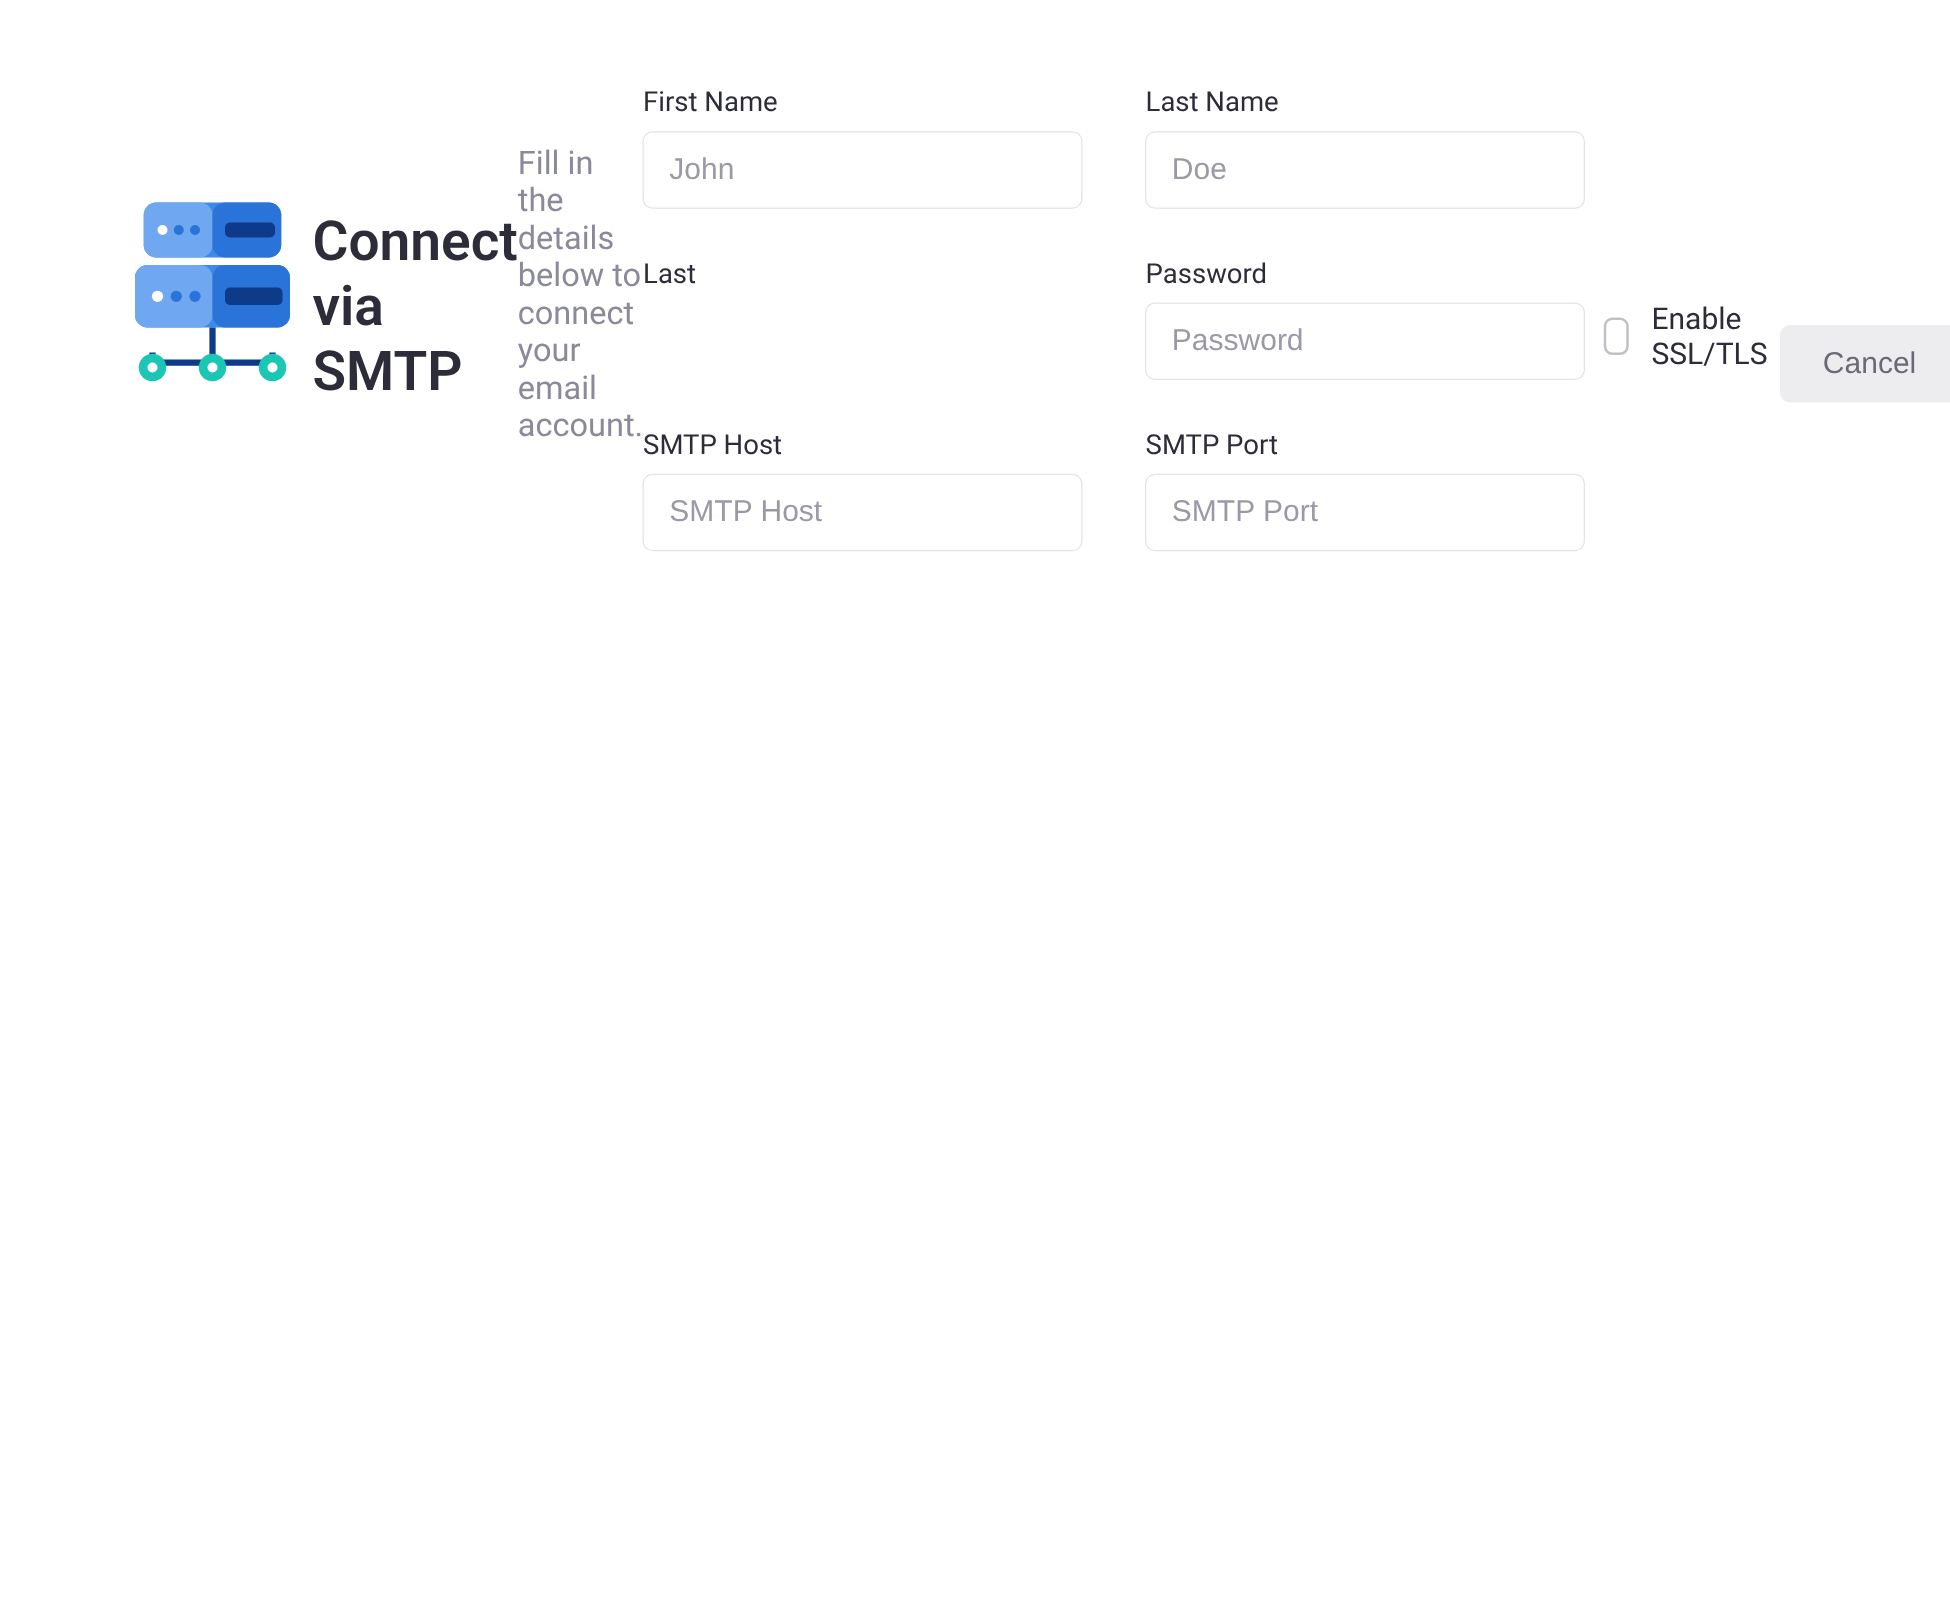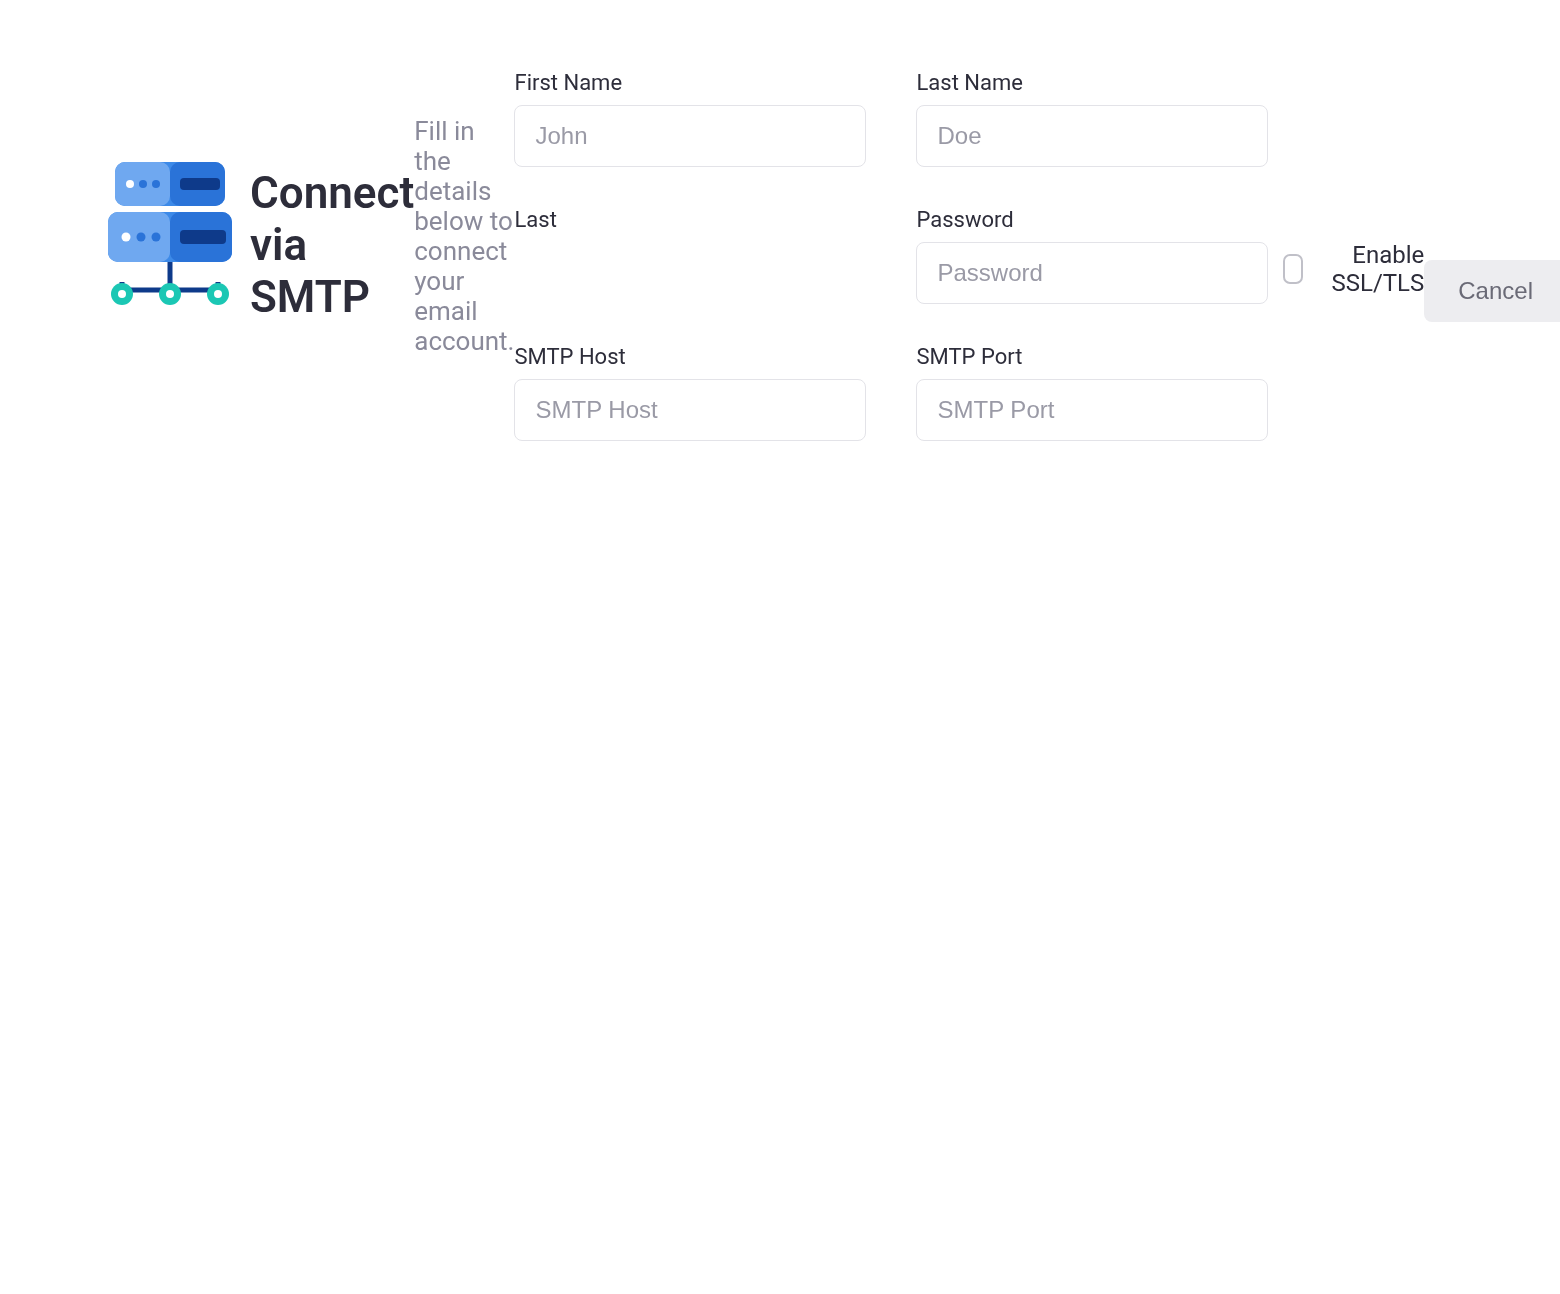--- a/index.html
+++ b/index.html
@@ -63,21 +63,20 @@
     }
     .input::placeholder {
       color: #9a9aa6;
     }
     .checkbox-row {
       display: flex;
       align-items: center;
       margin-top: 26px;
       padding-left: 15px;
       width: 100%;
-      text-align: right;
     }
     .checkbox {
       width: 30px;
       height: 30px;
       border: 2px solid #c0c0c8;
       border-radius: 7px;
       margin-right: 18px;
       background: #ffffff;
       cursor: pointer;
     }

